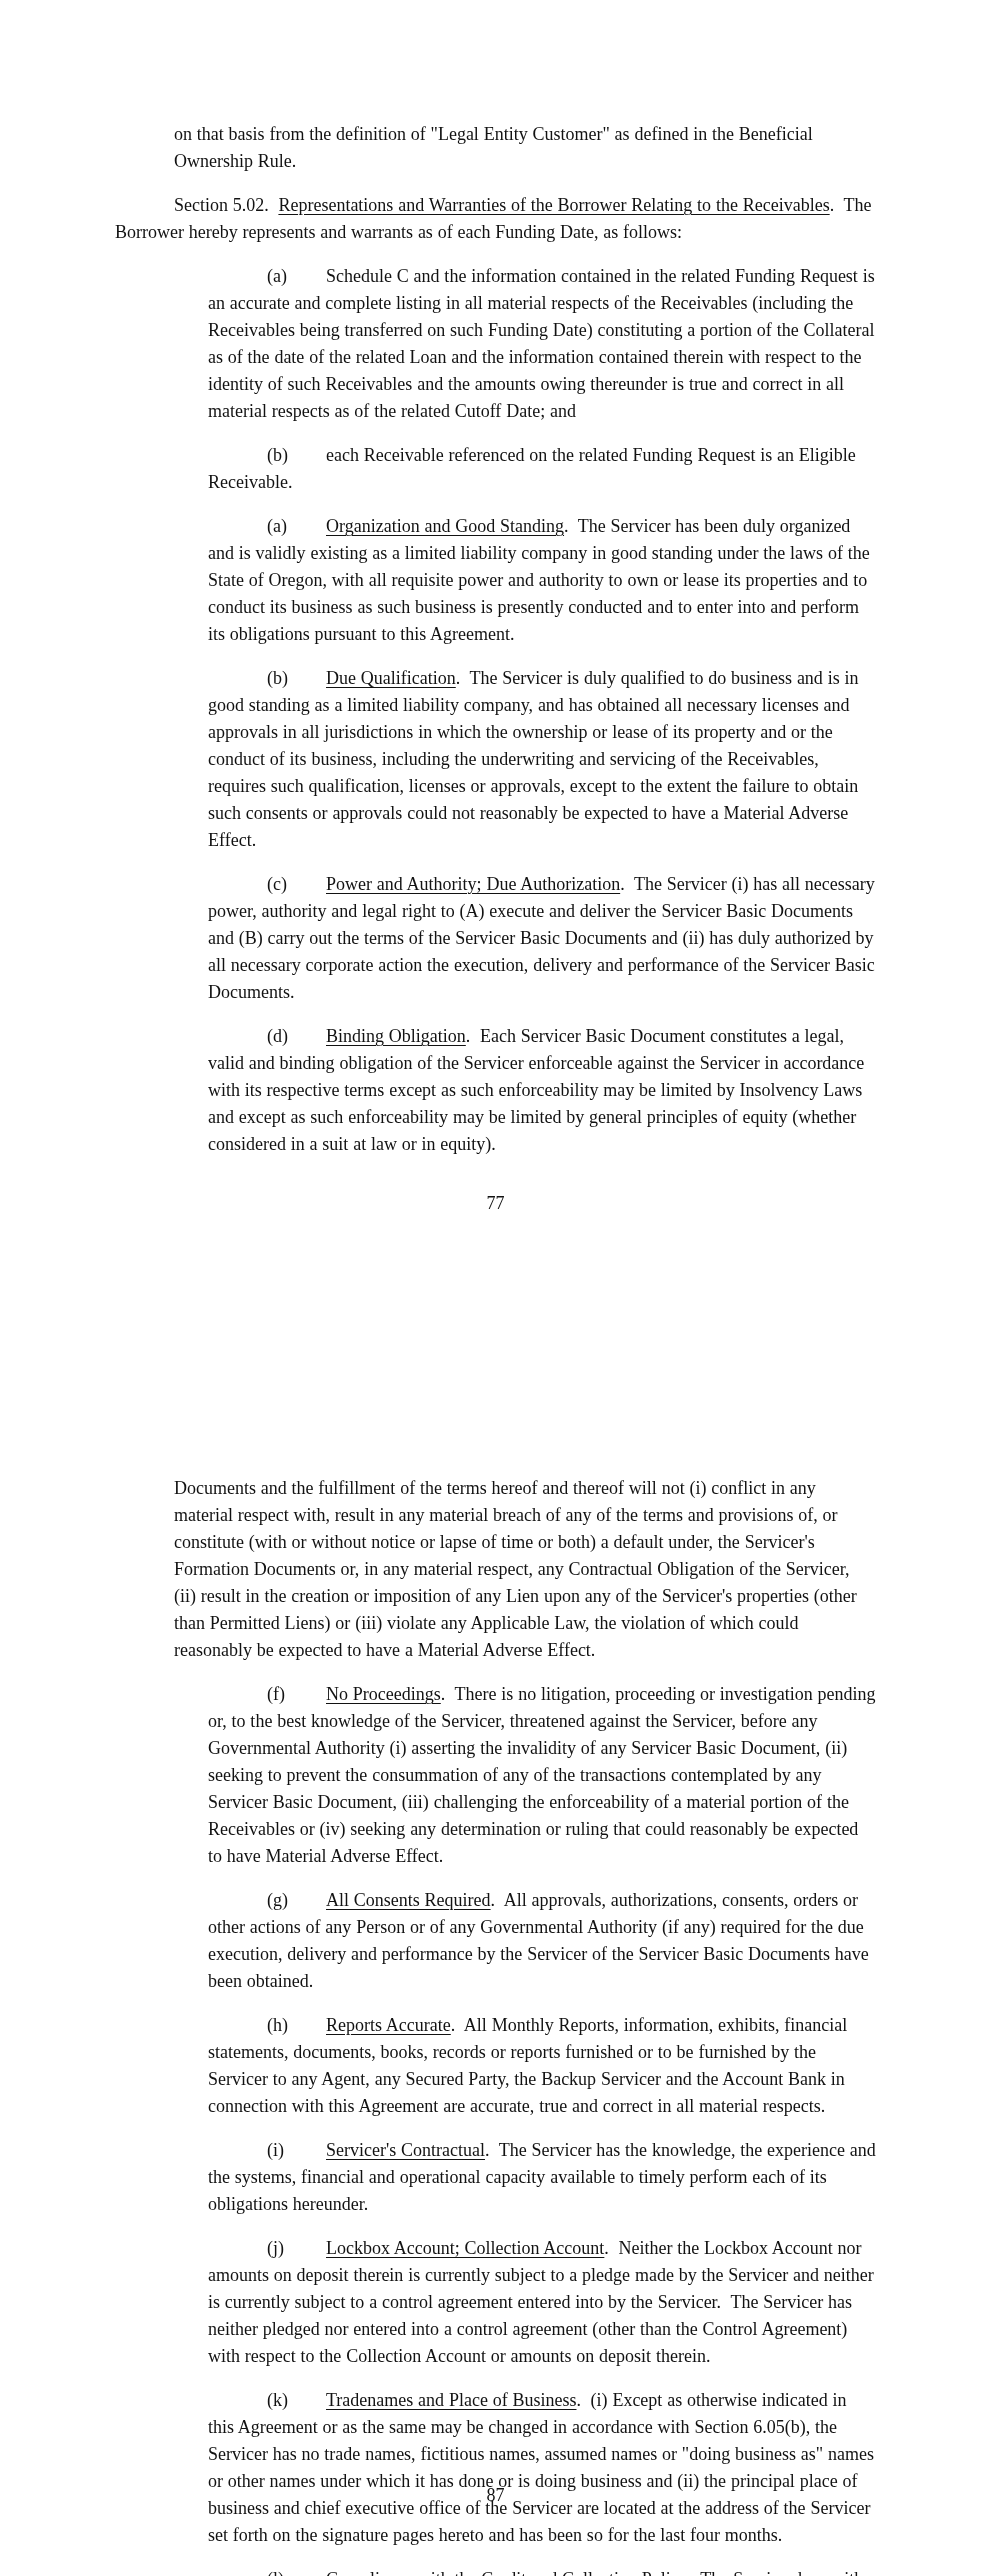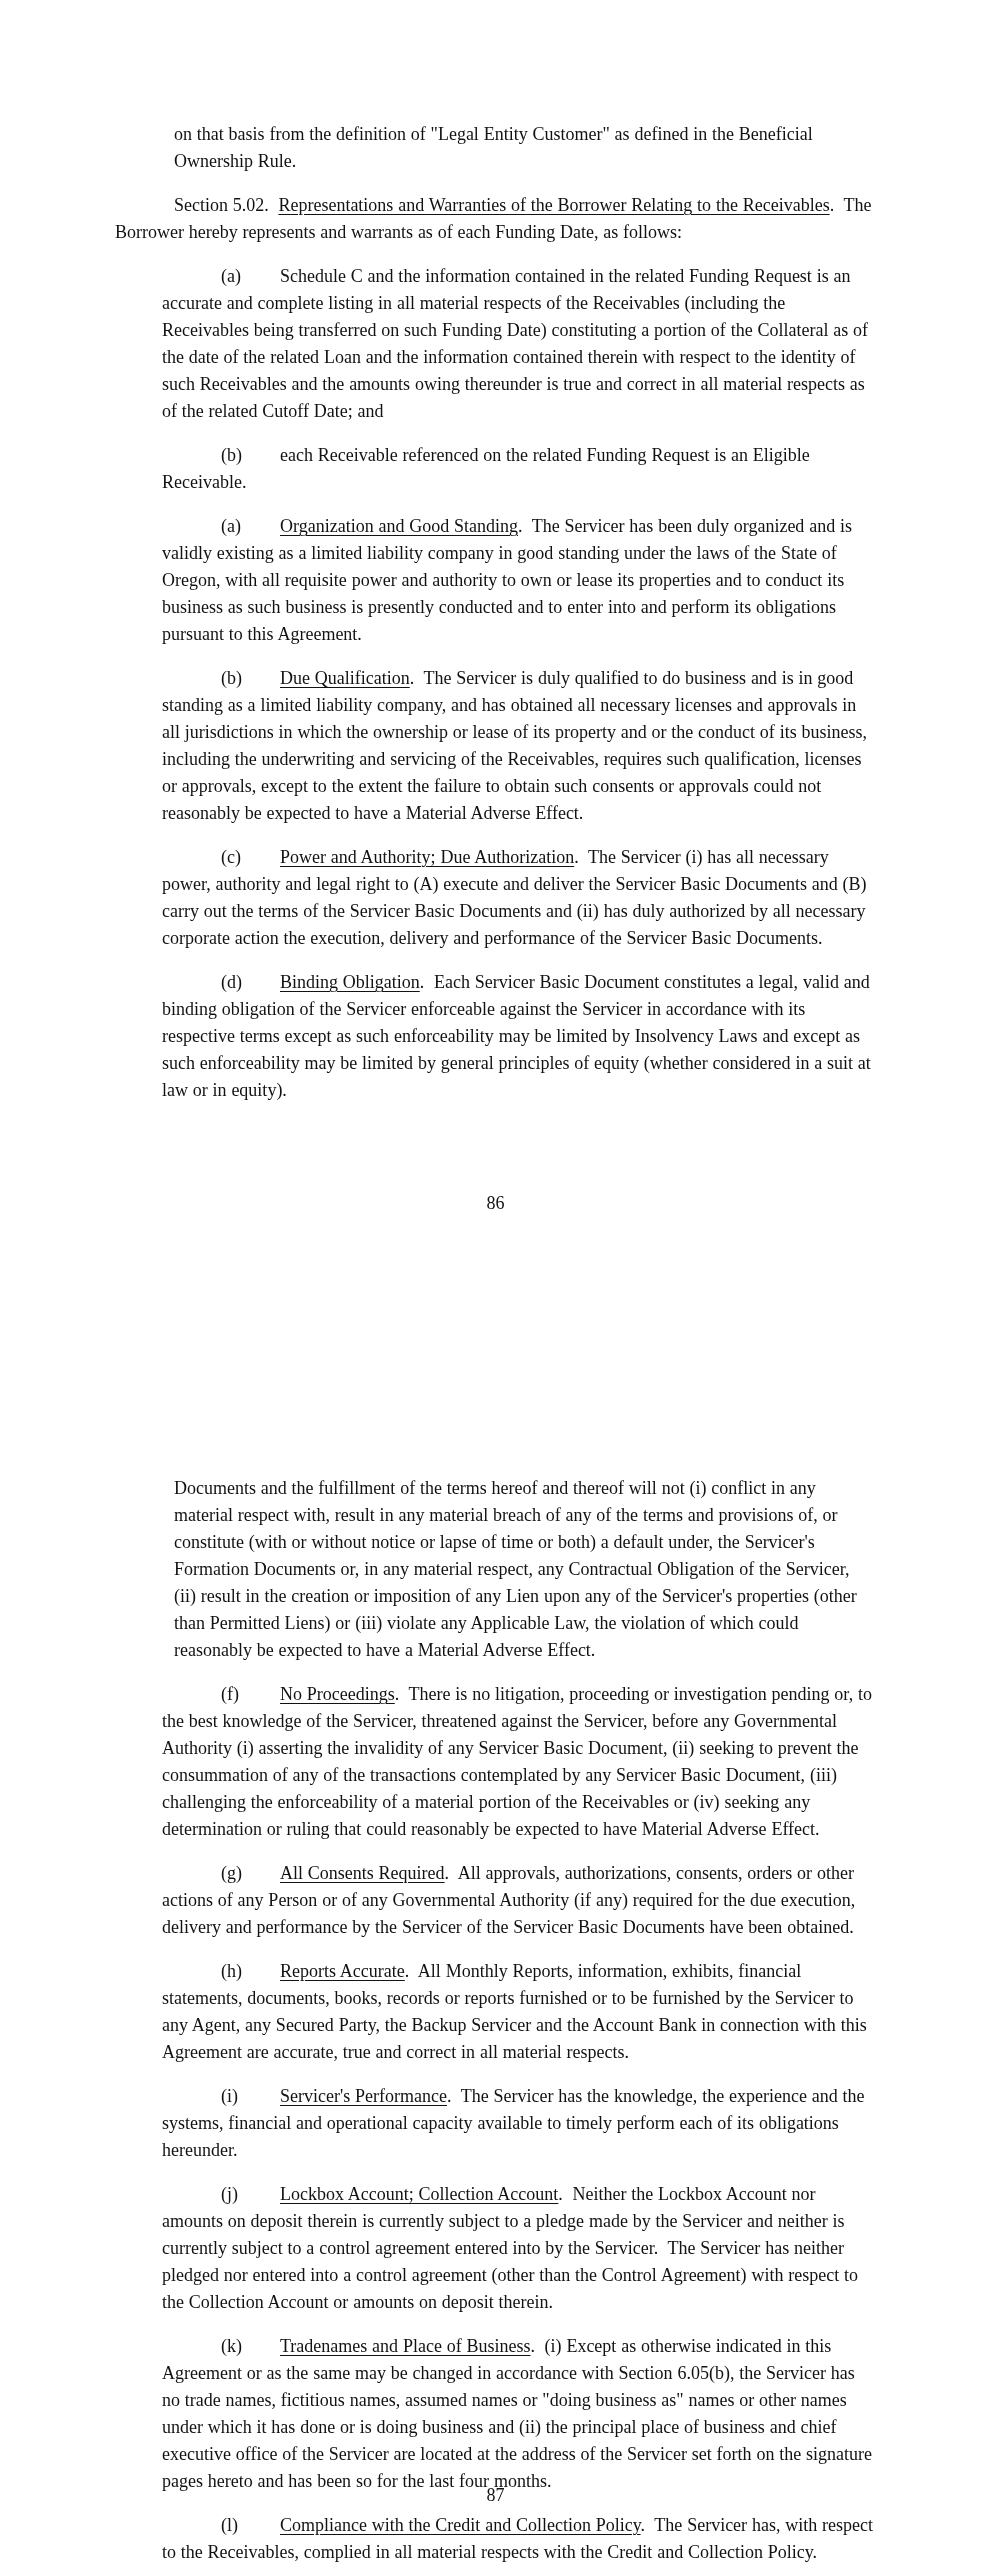--- a/index.html
+++ b/index.html
@@ -22,21 +22,21 @@
     font-size: 18px;
     line-height: 27px;
     text-align: left;
     word-spacing: 0.3px;
   }
   #page1-content { top: 121px; }
   #page2-content { top: 1475px; }
   .para { margin: 0; }
   .para + .para { margin-top: 17px; }
   .p-section { text-indent: 59px; }
-  .p-sub { margin-left: 47px; text-indent: 59px; }
+  .p-sub { margin-left: 93px; text-indent: 59px; }
   .p-cont { margin-left: 59px; text-indent: 0; }
   .marker {
     display: inline-block;
     width: 59px;
     text-indent: 0;
   }
   .u {
     text-decoration: underline;
     text-underline-offset: 2.8px;
     text-decoration-thickness: 1.3px;
@@ -59,27 +59,27 @@
   <p class="para p-cont"><span>on that basis from the definition of "Legal Entity Customer" as defined in the Beneficial Ownership Rule.</span></p>
   <p class="para p-section"><span>Section 5.02.&nbsp; </span><span class="u">Representations and Warranties of the Borrower Relating to the Receivables</span><span>.&nbsp; The Borrower hereby represents and warrants as of each Funding Date, as follows:</span></p>
   <p class="para p-sub"><span class="marker">(a)</span><span>Schedule C and the information contained in the related Funding Request is an accurate and complete listing in all material respects of the Receivables (including the Receivables being transferred on such Funding Date) constituting a portion of the Collateral as of the date of the related Loan and the information contained therein with respect to the identity of such Receivables and the amounts owing thereunder is true and correct in all material respects as of the related Cutoff Date; and</span></p>
   <p class="para p-sub"><span class="marker">(b)</span><span>each Receivable referenced on the related Funding Request is an Eligible Receivable.</span></p>
   <p class="para p-sub"><span class="marker">(a)</span><span class="u">Organization and Good Standing</span><span>.&nbsp; The Servicer has been duly organized and is validly existing as a limited liability company in good standing under the laws of the State of Oregon, with all requisite power and authority to own or lease its properties and to conduct its business as such business is presently conducted and to enter into and perform its obligations pursuant to this Agreement.</span></p>
   <p class="para p-sub"><span class="marker">(b)</span><span class="u">Due Qualification</span><span>.&nbsp; The Servicer is duly qualified to do business and is in good standing as a limited liability company, and has obtained all necessary licenses and approvals in all jurisdictions in which the ownership or lease of its property and or the conduct of its business, including the underwriting and servicing of the Receivables, requires such qualification, licenses or approvals, except to the extent the failure to obtain such consents or approvals could not reasonably be expected to have a Material Adverse Effect.</span></p>
   <p class="para p-sub"><span class="marker">(c)</span><span class="u">Power and Authority; Due Authorization</span><span>.&nbsp; The Servicer (i) has all necessary power, authority and legal right to (A) execute and deliver the Servicer Basic Documents and (B) carry out the terms of the Servicer Basic Documents and (ii) has duly authorized by all necessary corporate action the execution, delivery and performance of the Servicer Basic Documents.</span></p>
   <p class="para p-sub"><span class="marker">(d)</span><span class="u">Binding Obligation</span><span>.&nbsp; Each Servicer Basic Document constitutes a legal, valid and binding obligation of the Servicer enforceable against the Servicer in accordance with its respective terms except as such enforceability may be limited by Insolvency Laws and except as such enforceability may be limited by general principles of equity (whether considered in a suit at law or in equity).</span></p>
 </div>
 
-<div class="pageno" id="pageno-86">86</div>
+<div class="pageno" id="pageno-86">77</div>
 
 <div class="page-text" id="page2-content">
   <p class="para p-cont"><span>Documents and the fulfillment of the terms hereof and thereof will not (i) conflict in any material respect with, result in any material breach of any of the terms and provisions of, or constitute (with or without notice or lapse of time or both) a default under, the Servicer's Formation Documents or, in any material respect, any Contractual Obligation of the Servicer, (ii) result in the creation or imposition of any Lien upon any of the Servicer's properties (other than Permitted Liens) or (iii) violate any Applicable Law, the violation of which could reasonably be expected to have a Material Adverse Effect.</span></p>
   <p class="para p-sub"><span class="marker">(f)</span><span class="u">No Proceedings</span><span>.&nbsp; There is no litigation, proceeding or investigation pending or, to the best knowledge of the Servicer, threatened against the Servicer, before any Governmental Authority (i) asserting the invalidity of any Servicer Basic Document, (ii) seeking to prevent the consummation of any of the transactions contemplated by any Servicer Basic Document, (iii) challenging the enforceability of a material portion of the Receivables or (iv) seeking any determination or ruling that could reasonably be expected to have Material Adverse Effect.</span></p>
   <p class="para p-sub"><span class="marker">(g)</span><span class="u">All Consents Required</span><span>.&nbsp; All approvals, authorizations, consents, orders or other actions of any Person or of any Governmental Authority (if any) required for the due execution, delivery and performance by the Servicer of the Servicer Basic Documents have been obtained.</span></p>
   <p class="para p-sub"><span class="marker">(h)</span><span class="u">Reports Accurate</span><span>.&nbsp; All Monthly Reports, information, exhibits, financial statements, documents, books, records or reports furnished or to be furnished by the Servicer to any Agent, any Secured Party, the Backup Servicer and the Account Bank in connection with this Agreement are accurate, true and correct in all material respects.</span></p>
-  <p class="para p-sub"><span class="marker">(i)</span><span class="u">Servicer's Performance</span><span>.&nbsp; The Servicer has the knowledge, the experience and the systems, financial and operational capacity available to timely perform each of its obligations hereunder.</span></p>
+  <p class="para p-sub"><span class="marker">(i)</span><span class="u">Servicer's Contractual</span><span>.&nbsp; The Servicer has the knowledge, the experience and the systems, financial and operational capacity available to timely perform each of its obligations hereunder.</span></p>
   <p class="para p-sub"><span class="marker">(j)</span><span class="u">Lockbox Account; Collection Account</span><span>.&nbsp; Neither the Lockbox Account nor amounts on deposit therein is currently subject to a pledge made by the Servicer and neither is currently subject to a control agreement entered into by the Servicer.&nbsp; The Servicer has neither pledged nor entered into a control agreement (other than the Control Agreement) with respect to the Collection Account or amounts on deposit therein.</span></p>
   <p class="para p-sub"><span class="marker">(k)</span><span class="u">Tradenames and Place of Business</span><span>.&nbsp; (i) Except as otherwise indicated in this Agreement or as the same may be changed in accordance with Section 6.05(b), the Servicer has no trade names, fictitious names, assumed names or "doing business as" names or other names under which it has done or is doing business and (ii) the principal place of business and chief executive office of the Servicer are located at the address of the Servicer set forth on the signature pages hereto and has been so for the last four months.</span></p>
   <p class="para p-sub"><span class="marker">(l)</span><span class="u">Compliance with the Credit and Collection Policy</span><span>.&nbsp; The Servicer has, with respect to the Receivables, complied in all material respects with the Credit and Collection Policy.</span></p>
 </div>
 
 <div class="pageno" id="pageno-87">87</div>
 
 
 </body></html>

